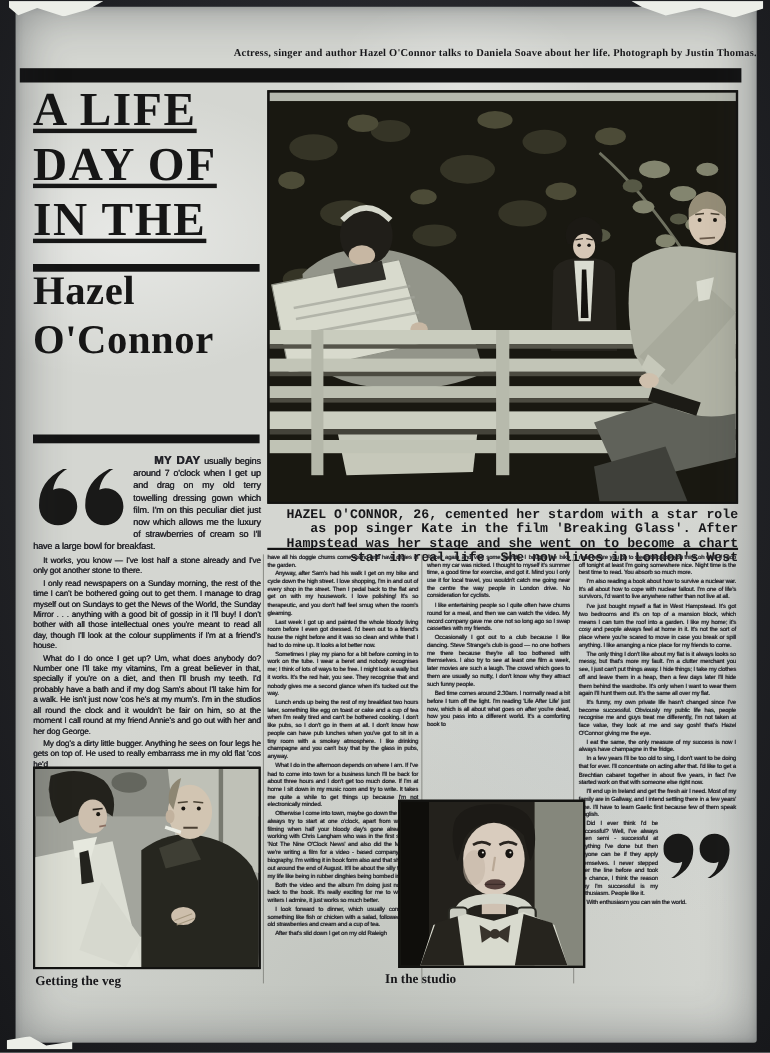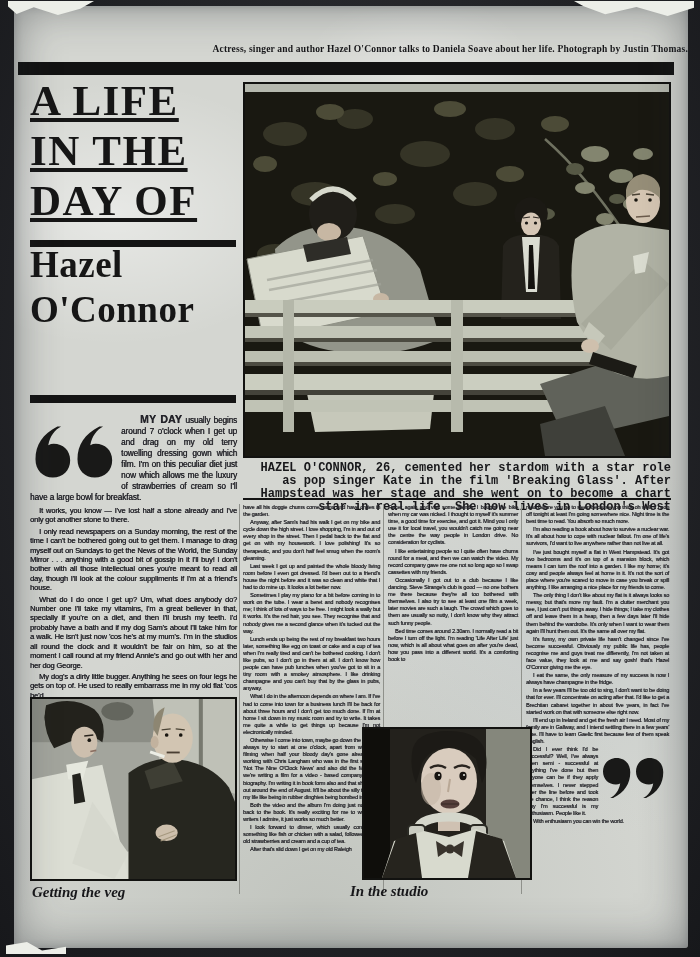--- a/index.html
+++ b/index.html
@@ -58,21 +58,21 @@
   .left-photo{left:16px;top:691px;width:207px;height:184px;}
   .studio-photo{left:348px;top:721px;width:170px;height:153px;z-index:4;}
   .main-caption{
     position:absolute;left:229px;top:456px;width:428px;text-align:right;
     font-family:Liberation Mono, monospace;font-weight:bold;font-size:12px;
     line-height:13px;color:#17171a;
   }
   .caption-rule{left:229px;top:492px;width:428px;height:2px;}
   .photo-cap{
     position:absolute;font-family:"Liberation Serif","DejaVu Serif",serif;
-    font-weight:bold;font-style:italic;font-size:15px;color:#17171a;z-index:5;
+    font-weight:bold;font-size:12px;color:#17171a;z-index:5;
   }
   .cap-left{left:18px;top:878px;}
   .cap-studio{left:336px;top:877px;}
   .vrule{position:absolute;top:498px;height:390px;width:1px;background:#8f918b;}
   .col{
     position:absolute;top:498px;color:#26262b;font-size:5.5px;line-height:7.1px;
     letter-spacing:-.15px;text-align:justify;text-shadow:.35px 0 0 currentColor;
   }
   .col p{margin:0 0 1px 0;text-indent:7px;}
   .col p.cont{text-indent:0;}
@@ -89,22 +89,22 @@
 <div class="tear tear-tr"></div>
 <div class="tear tear-bl"></div>
 
 <div class="page">
 
   <div class="byline">Actress, singer and author Hazel O'Connor talks to Daniela Soave about her life. Photograph by Justin Thomas.</div>
   <div class="top-bar"></div>
 
   <div class="headline">
     <div>A LIFE</div>
+    <div>DAY OF</div>
     <div>IN THE</div>
-    <div>DAY OF</div>
   </div>
   <div class="hrule" style="left:16px;top:234px;width:206px;height:7px;"></div>
   <div class="kicker-name">
     <div>Hazel</div>
     <div>O'Connor</div>
   </div>
   <div class="hrule" style="left:16px;top:389px;width:206px;height:8px;"></div>
 
   <div class="intro">
     <p class="lead">

